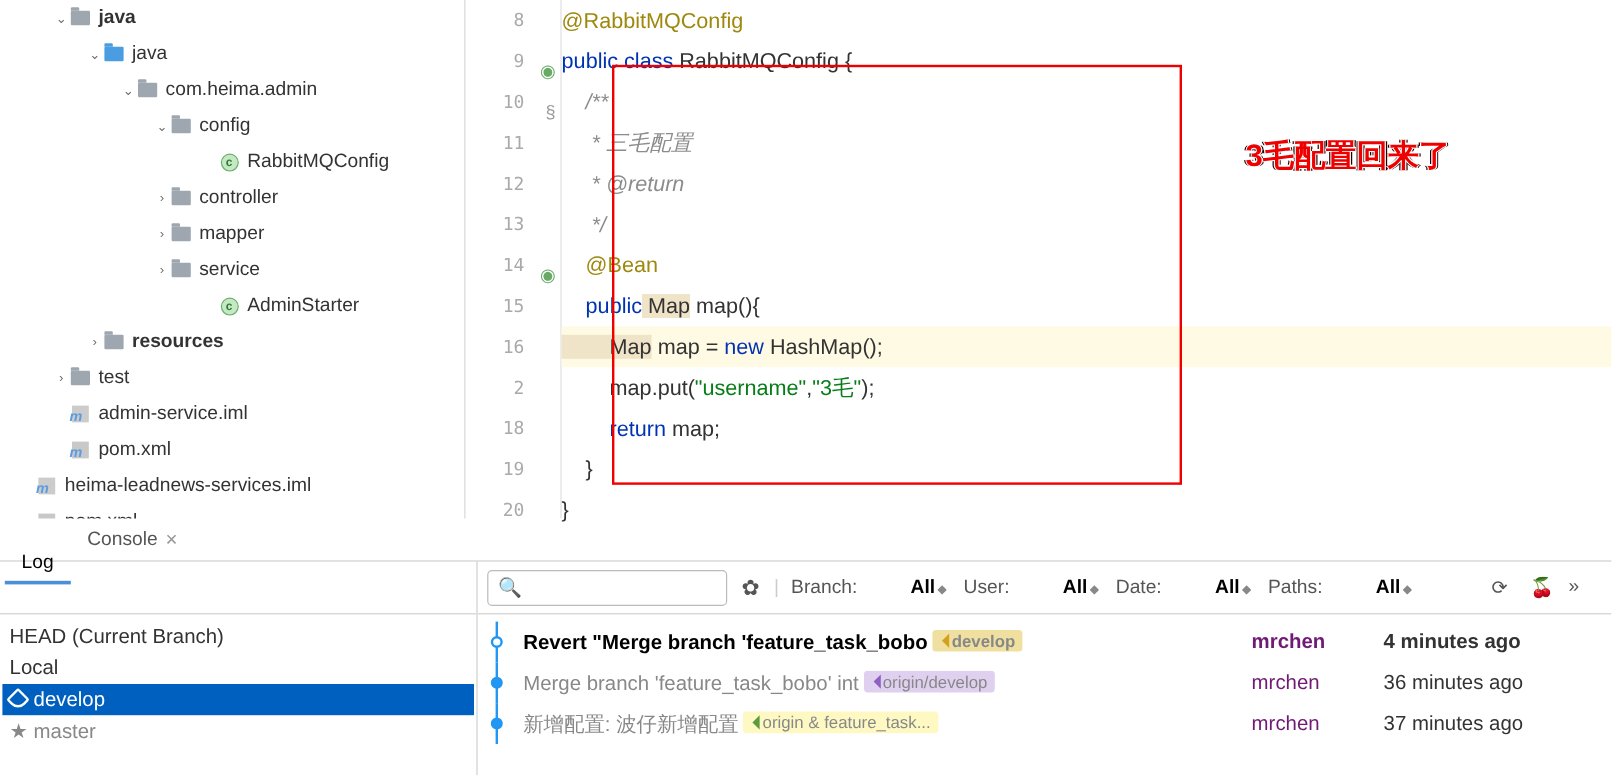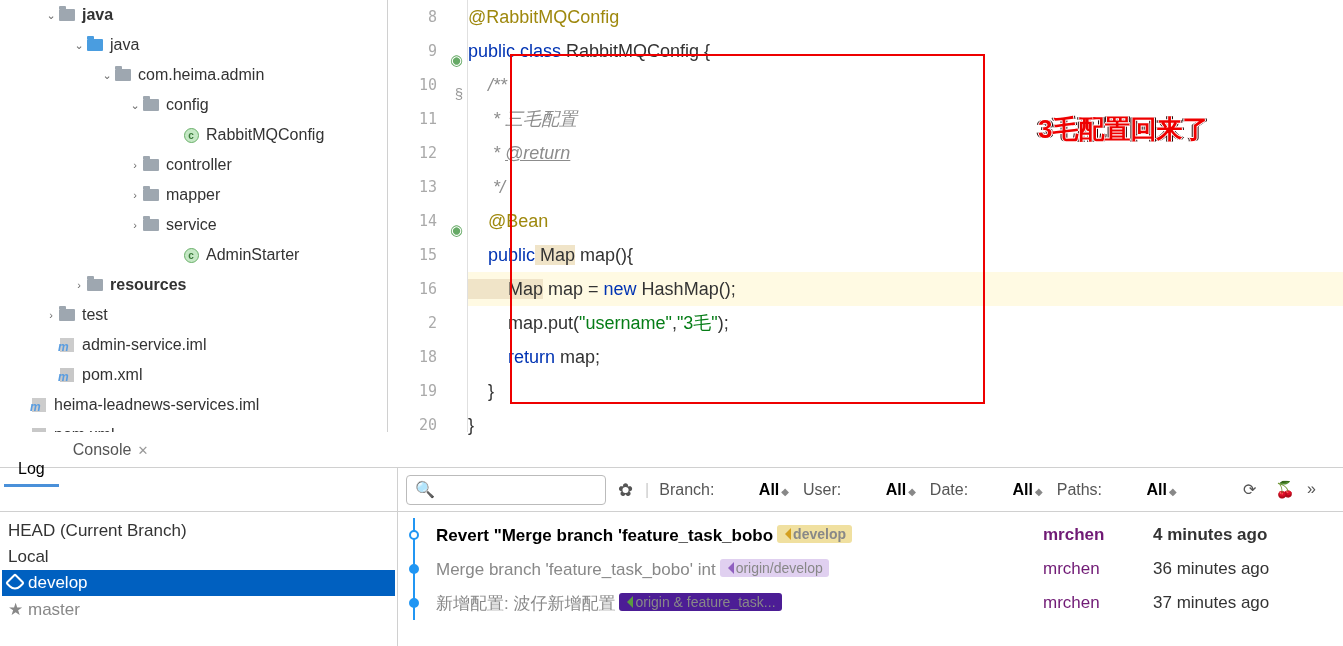--- a/index.html
+++ b/index.html
@@ -27,21 +27,21 @@
 .code { flex: 1; position: relative; font-family: Consolas, "Courier New", monospace; font-size: 18px; }
 .cl { height: 34px; line-height: 34px; white-space: pre; }
 .hl16 { background: #fffae3; }
 .kw { color: #0033b3; }
 .ann { color: #9e880d; }
 .str { color: #067d17; }
 .cmt { color: #8c8c8c; font-style: italic; }
 .redbox { position: absolute; border: 2px solid #e00; left: 42px; top: 54px; width: 475px; height: 350px; pointer-events: none; }
 .redtxt { position: absolute; left: 570px; top: 112px; color: #e00; font-weight: 900; font-size: 26px; text-shadow: 1px 0 #fff, -1px 0 #fff, 0 1px #fff, 0 -1px #fff, 2px 0 #200, -2px 0 #200; }
 .hlword { background: #f0e4c8; }
-.und { text-decoration: underline; }
+.und { }
 
 .tabs { display: flex; align-items: center; height: 36px; border-bottom: 1px solid #d0d0d0; padding-left: 4px; }
 .tab { padding: 6px 14px; font-size: 16px; color: #555; cursor: pointer; }
 .tab.active { border-bottom: 3px solid #4a90d9; color: #000; margin-top: 42px; }
 .close-x { margin-left: 6px; color: #999; font-size: 13px; }
 
 .panel { display: flex; height: 178px; }
 .left-panel { width: 398px; border-right: 1px solid #d0d0d0; }
 .filterbar { height: 44px; border-bottom: 1px solid #d0d0d0; display: flex; align-items: center; padding: 0 8px; gap: 6px; font-size: 16px; color: #555; }
 .searchbox { flex: 0 0 200px; height: 30px; border: 1px solid #bbb; border-radius: 4px; background: #fff; display: flex; align-items: center; padding: 0 8px; color: #aaa; }
@@ -66,21 +66,21 @@
 .graph .dot.fill { background: #2196f3; }
 .msg { flex: 1; overflow: hidden; text-overflow: ellipsis; white-space: nowrap; }
 .msg.bold { font-weight: bold; color: #000; }
 .msg.dim { color: #888; }
 .badge { display: inline-flex; align-items: center; font-size: 14px; border-radius: 3px; padding: 1px 6px 1px 2px; margin-left: 4px; vertical-align: 1px; }
 .badge .bt { width: 0; height: 0; border: 6px solid transparent; margin-right: 2px; }
 .badge.yellow { background: #f0e0a0; color: #888; }
 .badge.yellow .bt { border-right-color: #d4a020; }
 .badge.purple { background: #e0d0f0; color: #888; }
 .badge.purple .bt { border-right-color: #9060c0; }
-.badge.green { background: #4c1d95; color: #888; }
+.badge.green { background: #fef9c3; color: #888; }
 .badge.green .bt { border-right-color: #5a9a40; }
 .auth { width: 110px; color: #701a75; }
 .time { width: 190px; color: #333; }
 .log-row.cur .auth, .log-row.cur .time, .log-row.cur .msg { font-weight: bold; }
 </style>
 </head>
 <body>
 
 <div class="top">
   <div class="tree" id="tree">

